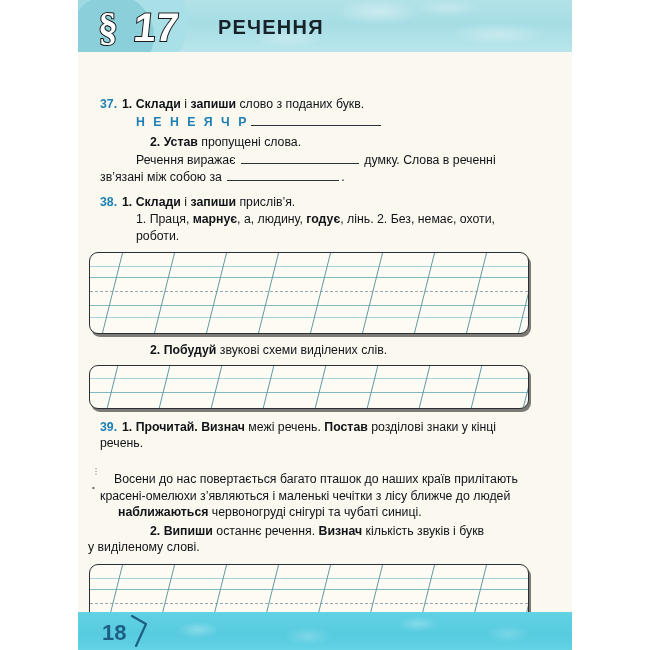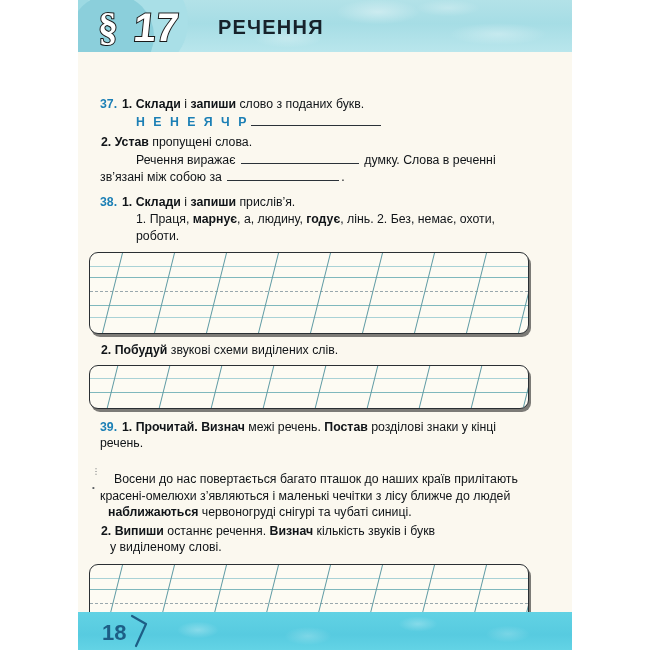--- a/index.html
+++ b/index.html
@@ -112,21 +112,21 @@
     line-height: 16.4px;
     padding: 0 20px 0 22px;
   }
   .exnum {
     position: absolute;
     left: 22px;
     color: #1b7fb5;
     font-weight: bold;
     font-size: 12.3px;
   }
-  .ind1 { padding-left: 23px; }
+  .ind1 { padding-left: 72px; }
   .ind2 { padding-left: 58px; }
   b { font-weight: bold; }
   .blank {
     display: inline-block;
     border-bottom: 1.6px solid #2b3238;
     vertical-align: baseline;
     height: 11px;
     margin: 0 2px;
   }
 
@@ -295,28 +295,28 @@
 
     <div style="margin-top:10px;position:relative;">
       <div class="exline" style="padding-left:44px;">
         <span class="exnum">39.</span>
         <b>1. Прочитай. Визнач</b><span> межі речень. </span><b>Постав</b><span> розділові знаки у кінці</span>
       </div>
       <div class="exline" style="padding-left:22px;">речень.</div>
 
       <div class="exline ind2" style="margin-top:20px;padding-left:36px;">Восени до нас повертається багато пташок до наших країв прилітають</div>
       <div class="exline" style="padding-left:22px;">красені-омелюхи з’являються і маленькі чечітки з лісу ближче до людей</div>
-      <div class="exline" style="padding-left:30px;">
+      <div class="exline" style="padding-left:40px;">
         <b>наближаються</b><span> червоногруді снігурі та чубаті синиці.</span>
       </div>
 
       <div class="exline ind1" style="margin-top:2px;">
         <b>2. Випиши</b><span> останнє речення. </span><b>Визнач</b><span> кількість звуків і букв</span>
       </div>
-      <div class="exline" style="padding-left:32px;">у виділеному слові.</div>
+      <div class="exline" style="padding-left:10px;">у виділеному слові.</div>
 
       <span class="tick" style="left:14px;top:48px;">⋮</span>
       <span class="tick" style="left:14px;top:64px;">•</span>
 
       <div class="gridbox" style="height:80px;margin-top:8px;">
         <div class="inner">
           <div class="hline light" style="top:13px;"></div>
           <div class="hline" style="top:24px;"></div>
           <div class="hline dash" style="top:38px;"></div>
           <div class="hline" style="top:52px;"></div>

